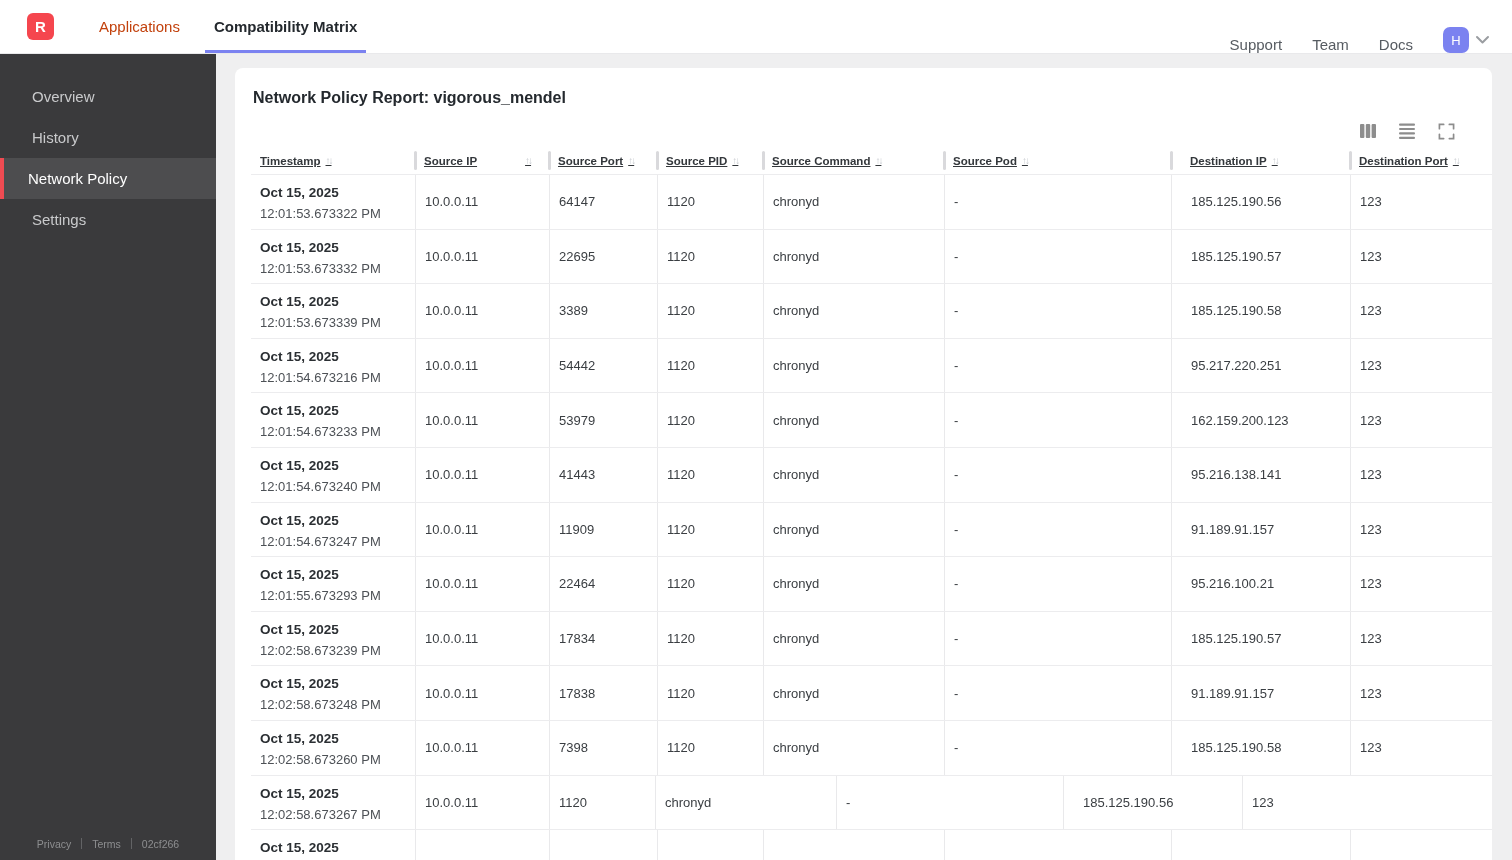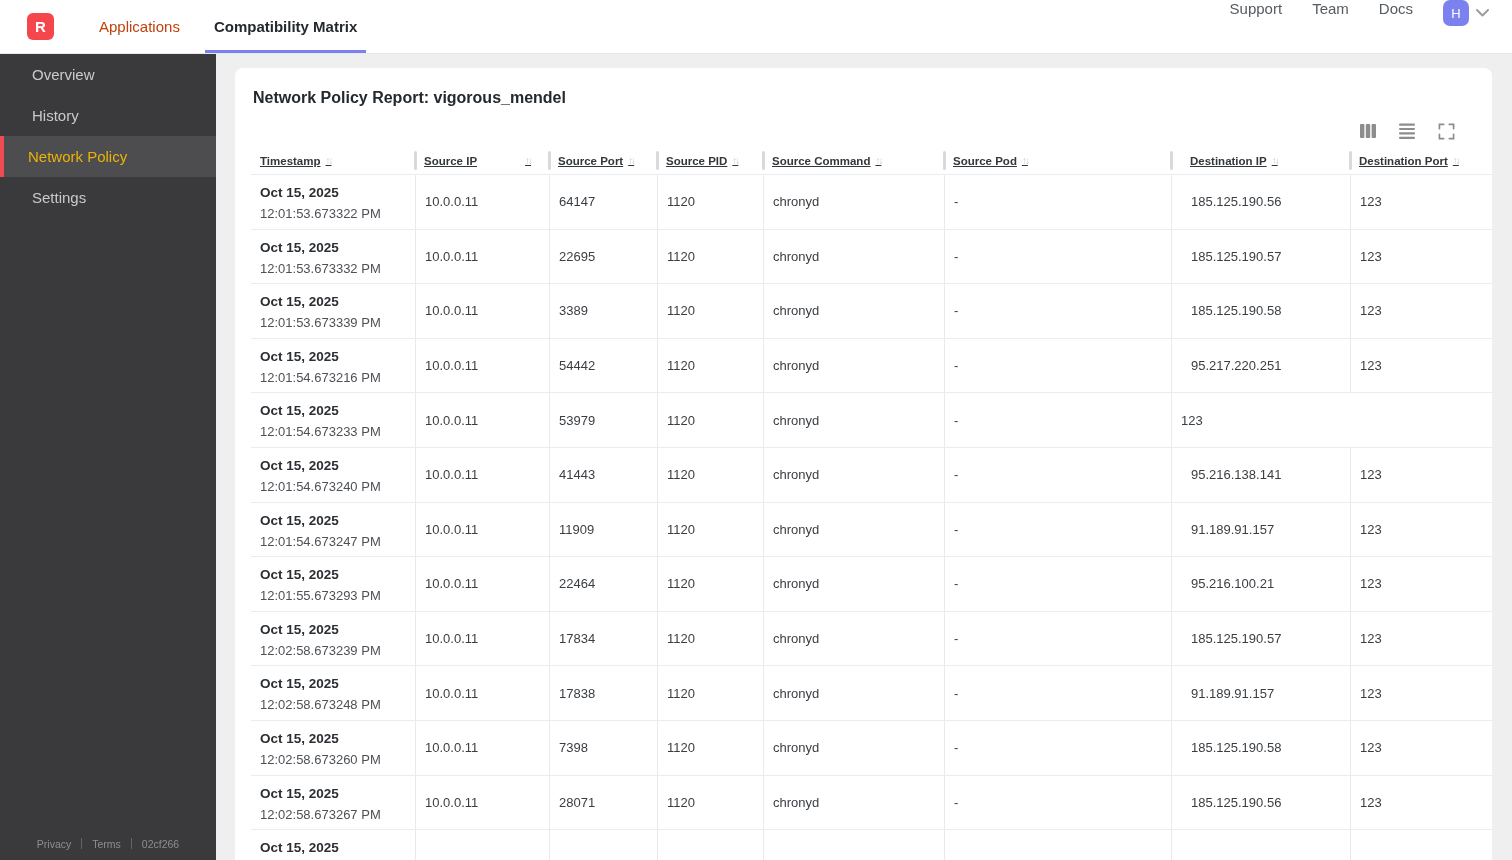--- a/index.html
+++ b/index.html
@@ -10,35 +10,35 @@
   .topnav { height: 54px; background: #ffffff; border-bottom: 1px solid #e9e9eb;
     display: flex; align-items: stretch; position: relative; z-index: 5; }
   .logo { width: 27px; height: 27px; border-radius: 6px; background: #f5464e; color: #fff;
     font-weight: bold; font-size: 15px; display: flex; align-items: center; justify-content: center;
     align-self: center; margin-left: 27px; cursor: pointer; }
   .nav-tabs { display: flex; margin-left: 36px; }
   .nav-tab { display: flex; align-items: center; padding: 0 9px; margin-right: 16px;
     font-size: 15px; color: #c2410c; cursor: pointer; border-bottom: 3px solid transparent;
     border-top: 3px solid transparent; }
   .nav-tab.active { color: #24292e; font-weight: bold; border-bottom-color: #7b82f0; }
-  .topnav-right { margin-left: auto; display: flex; align-items: flex-start; gap: 30px; padding-right: 22px; }
+  .topnav-right { margin-left: auto; display: flex; align-items: flex-end; gap: 30px; padding-right: 22px; }
   .topnav-link { font-size: 15px; color: #565b61; cursor: pointer; }
   .avatar-wrap { display: flex; align-items: center; gap: 6px; cursor: pointer; }
   .avatar { width: 26px; height: 26px; border-radius: 7px; background: #7b82f0; color: #fff;
     font-size: 13px; display: flex; align-items: center; justify-content: center; }
 
   
   .page { display: flex; height: 806px; }
 
   
   .sidebar { width: 216px; background: #3a3a3c; display: flex; flex-direction: column; flex-shrink: 0; }
-  .side-items { }
+  .side-items { padding-top: 22px; }
   .side-item { height: 41px; display: flex; align-items: center; padding-left: 28px;
     font-size: 15px; color: #c9cacc; cursor: pointer; border-left: 4px solid transparent; }
-  .side-item.active { background: #4d4d4f; color: #eab308; border-left-color: #ef4b52; padding-left: 24px; }
+  .side-item.active { background: #4d4d4f; color: #ffffff; border-left-color: #ef4b52; padding-left: 24px; }
   .side-footer { margin-top: auto; display: flex; justify-content: center;
     gap: 10px; padding-bottom: 10px; font-size: 10.5px; color: #8d8e90; }
   .side-footer .sep { width: 1px; height: 11px; background: #626365; }
   .side-footer .flink { cursor: pointer; }
 
   
   .main { flex: 1; padding: 14px 20px 0 19px; overflow: hidden; }
   .card { background: #ffffff; border-radius: 8px 8px 0 0; height: 840px; overflow: hidden; }
   .card-head { padding: 21px 18px 0 18px; }
   .report-title { font-size: 16px; font-weight: bold; color: #24292e; }
@@ -252,20 +252,21 @@
   <div class="tr">
     <div class="td first col-0">
       <div class="ts-date">Oct 15, 2025</div>
       <div class="ts-time">12:01:54.673233 PM</div>
     </div>
     <div class="td col-1">10.0.0.11</div>
     <div class="td col-2">53979</div>
     <div class="td col-3">1120</div>
     <div class="td col-4">chronyd</div>
     <div class="td col-5">-</div>
+    <div class="td col-6">162.159.200.123</div>
     <div class="td col-7">123</div>
   </div>
 
   <div class="tr">
     <div class="td first col-0">
       <div class="ts-date">Oct 15, 2025</div>
       <div class="ts-time">12:01:54.673240 PM</div>
     </div>
     <div class="td col-1">10.0.0.11</div>
     <div class="td col-2">41443</div>
@@ -345,21 +346,20 @@
     <div class="td col-6">185.125.190.58</div>
     <div class="td col-7">123</div>
   </div>
 
   <div class="tr">
     <div class="td first col-0">
       <div class="ts-date">Oct 15, 2025</div>
       <div class="ts-time">12:02:58.673267 PM</div>
     </div>
     <div class="td col-1">10.0.0.11</div>
-    <div class="td col-2">28071</div>
     <div class="td col-3">1120</div>
     <div class="td col-4">chronyd</div>
     <div class="td col-5">-</div>
     <div class="td col-6">185.125.190.56</div>
     <div class="td col-7">123</div>
   </div>
 
   <div class="tr">
     <div class="td first col-0">
       <div class="ts-date">Oct 15, 2025</div>

